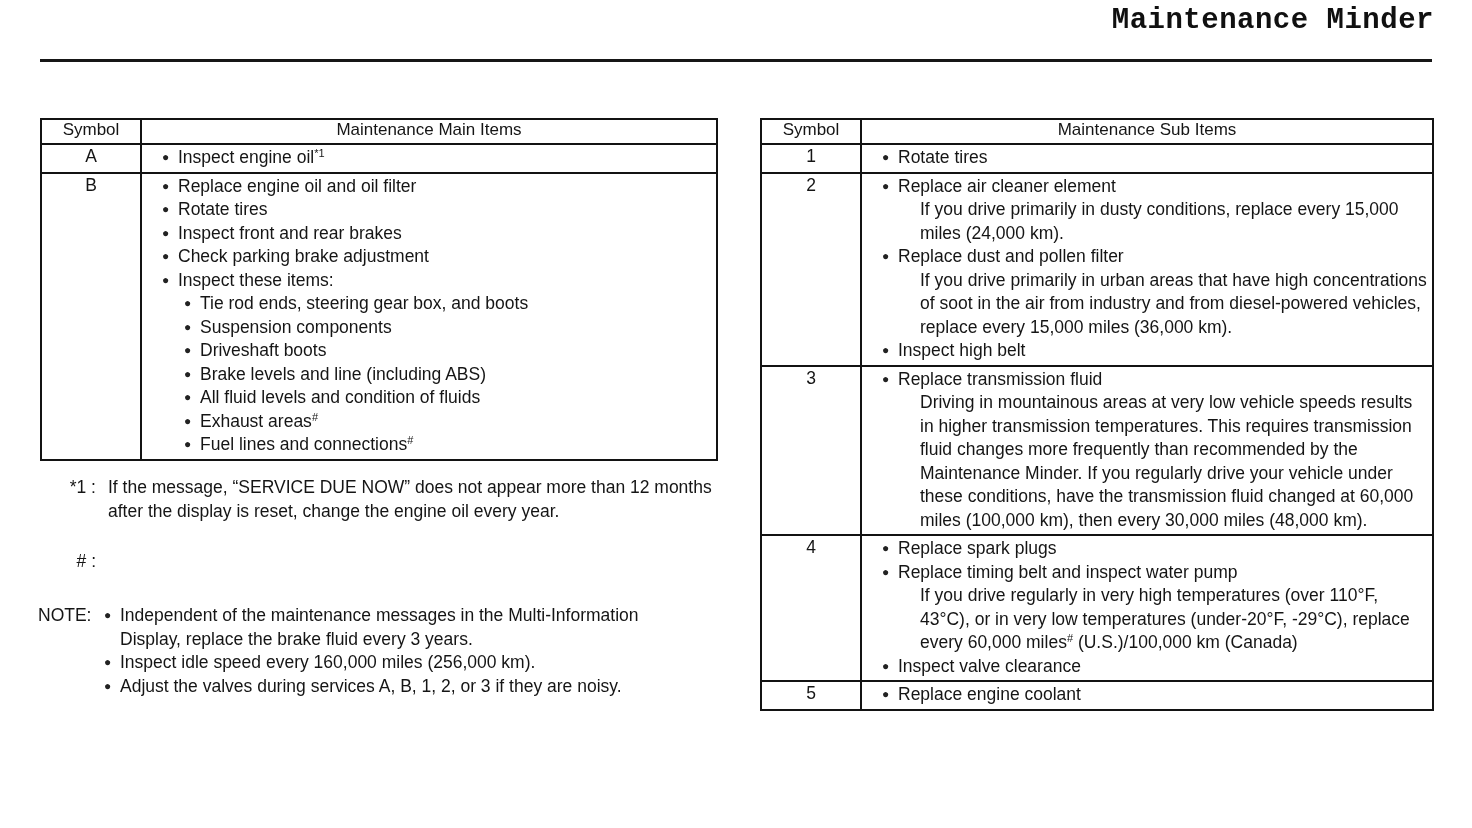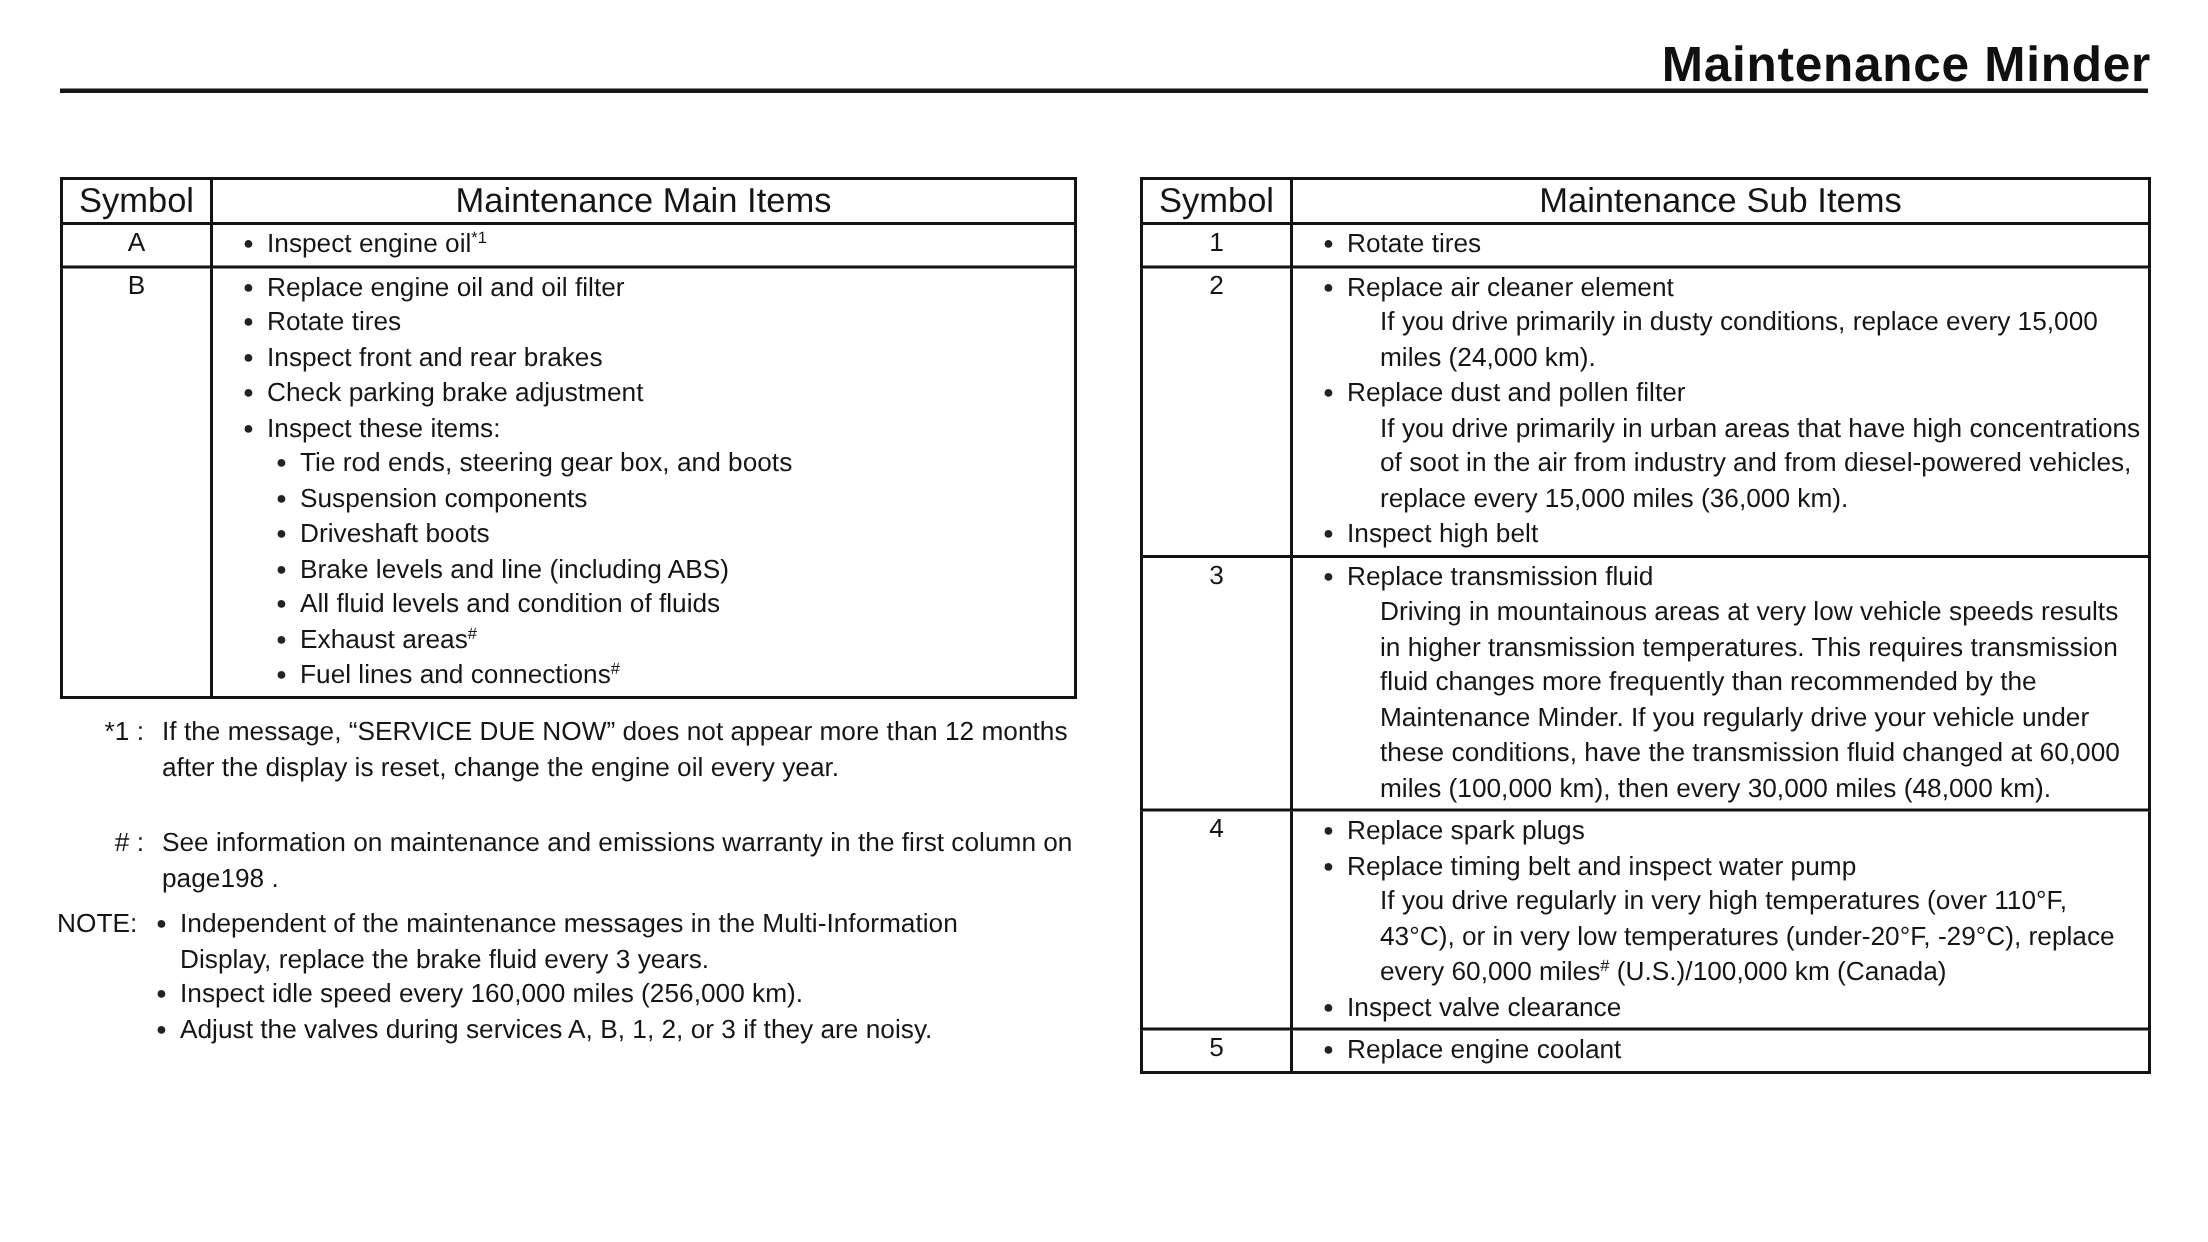--- a/index.html
+++ b/index.html
@@ -2,31 +2,31 @@
 <html><head>
 <meta charset="utf-8">
 <style>
   html,body{margin:0;padding:0;}
   body{
     width:1472px;height:828px;position:relative;background:#ffffff;
     font-family:"Liberation Sans",sans-serif;font-size:17.5px;color:#151515;
     overflow:hidden;
   }
   .title{
-    position:absolute;top:24px;right:38px;margin:0;
-    font-family:Liberation Sans, sans-serif;font-weight:bold;font-size:33px;
+    position:absolute;top:4px;right:38px;margin:0;
+    font-family:Liberation Mono, monospace;font-weight:bold;font-size:29px;
     letter-spacing:.5px;color:#101010;
   }
   .rule{position:absolute;top:59px;left:40px;width:1392px;height:3px;background:#161616;}
 
   .tbl{position:absolute;border-collapse:collapse;table-layout:fixed;background:#fff;}
   .tbl-main{left:40px;top:118px;width:678px;}
   .tbl-sub{left:760px;top:118px;width:674px;}
   .tbl th,.tbl td{border:2px solid #131313;padding:0;vertical-align:top;}
-  .tbl th{font-weight:normal;font-size:23px;height:22px;text-align:center;padding:0 0 1px 0;}
+  .tbl th{font-weight:normal;font-size:17px;height:22px;text-align:center;padding:0 0 1px 0;}
   td.sym{text-align:center;padding-top:1px;}
   td.items{padding:1px 4px 2px 20px;}
   .c-sym{width:100px;}
 
   .line{display:flex;line-height:23.5px;}
   .line.s{padding-left:22px;}
   .line.n{padding-left:38px;justify-content:flex-end;}
   .blt{flex:0 0 16px;font-size:12px;line-height:23.5px;color:#222;}
   .txt{flex:1;}
   sup{font-size:11px;line-height:0;position:relative;top:-6px;vertical-align:baseline;}
@@ -216,21 +216,20 @@
       </tbody>
   </table>
 
   <div class="footnotes">
     <div class="footnote">
       <span class="fn-marker">*1 :</span>
       <span class="fn-text">If the message, “SERVICE DUE NOW” does not appear more than 12 months after the display is reset, change the engine oil every year.</span>
     </div>
     <div class="footnote">
       <span class="fn-marker"># :</span>
-      <span class="fn-text">See information on maintenance and emissions warranty in the first column on page198 .</span>
     </div>
   </div>
 
   <div class="note-block">
     <span class="note-label">NOTE:</span>
     <div class="note-items">
       <div class="note-item">
         <span class="blt">●</span>
         <span class="note-text">Independent of the maintenance messages in the Multi-Information Display, replace the brake fluid every 3 years.</span>
       </div>

